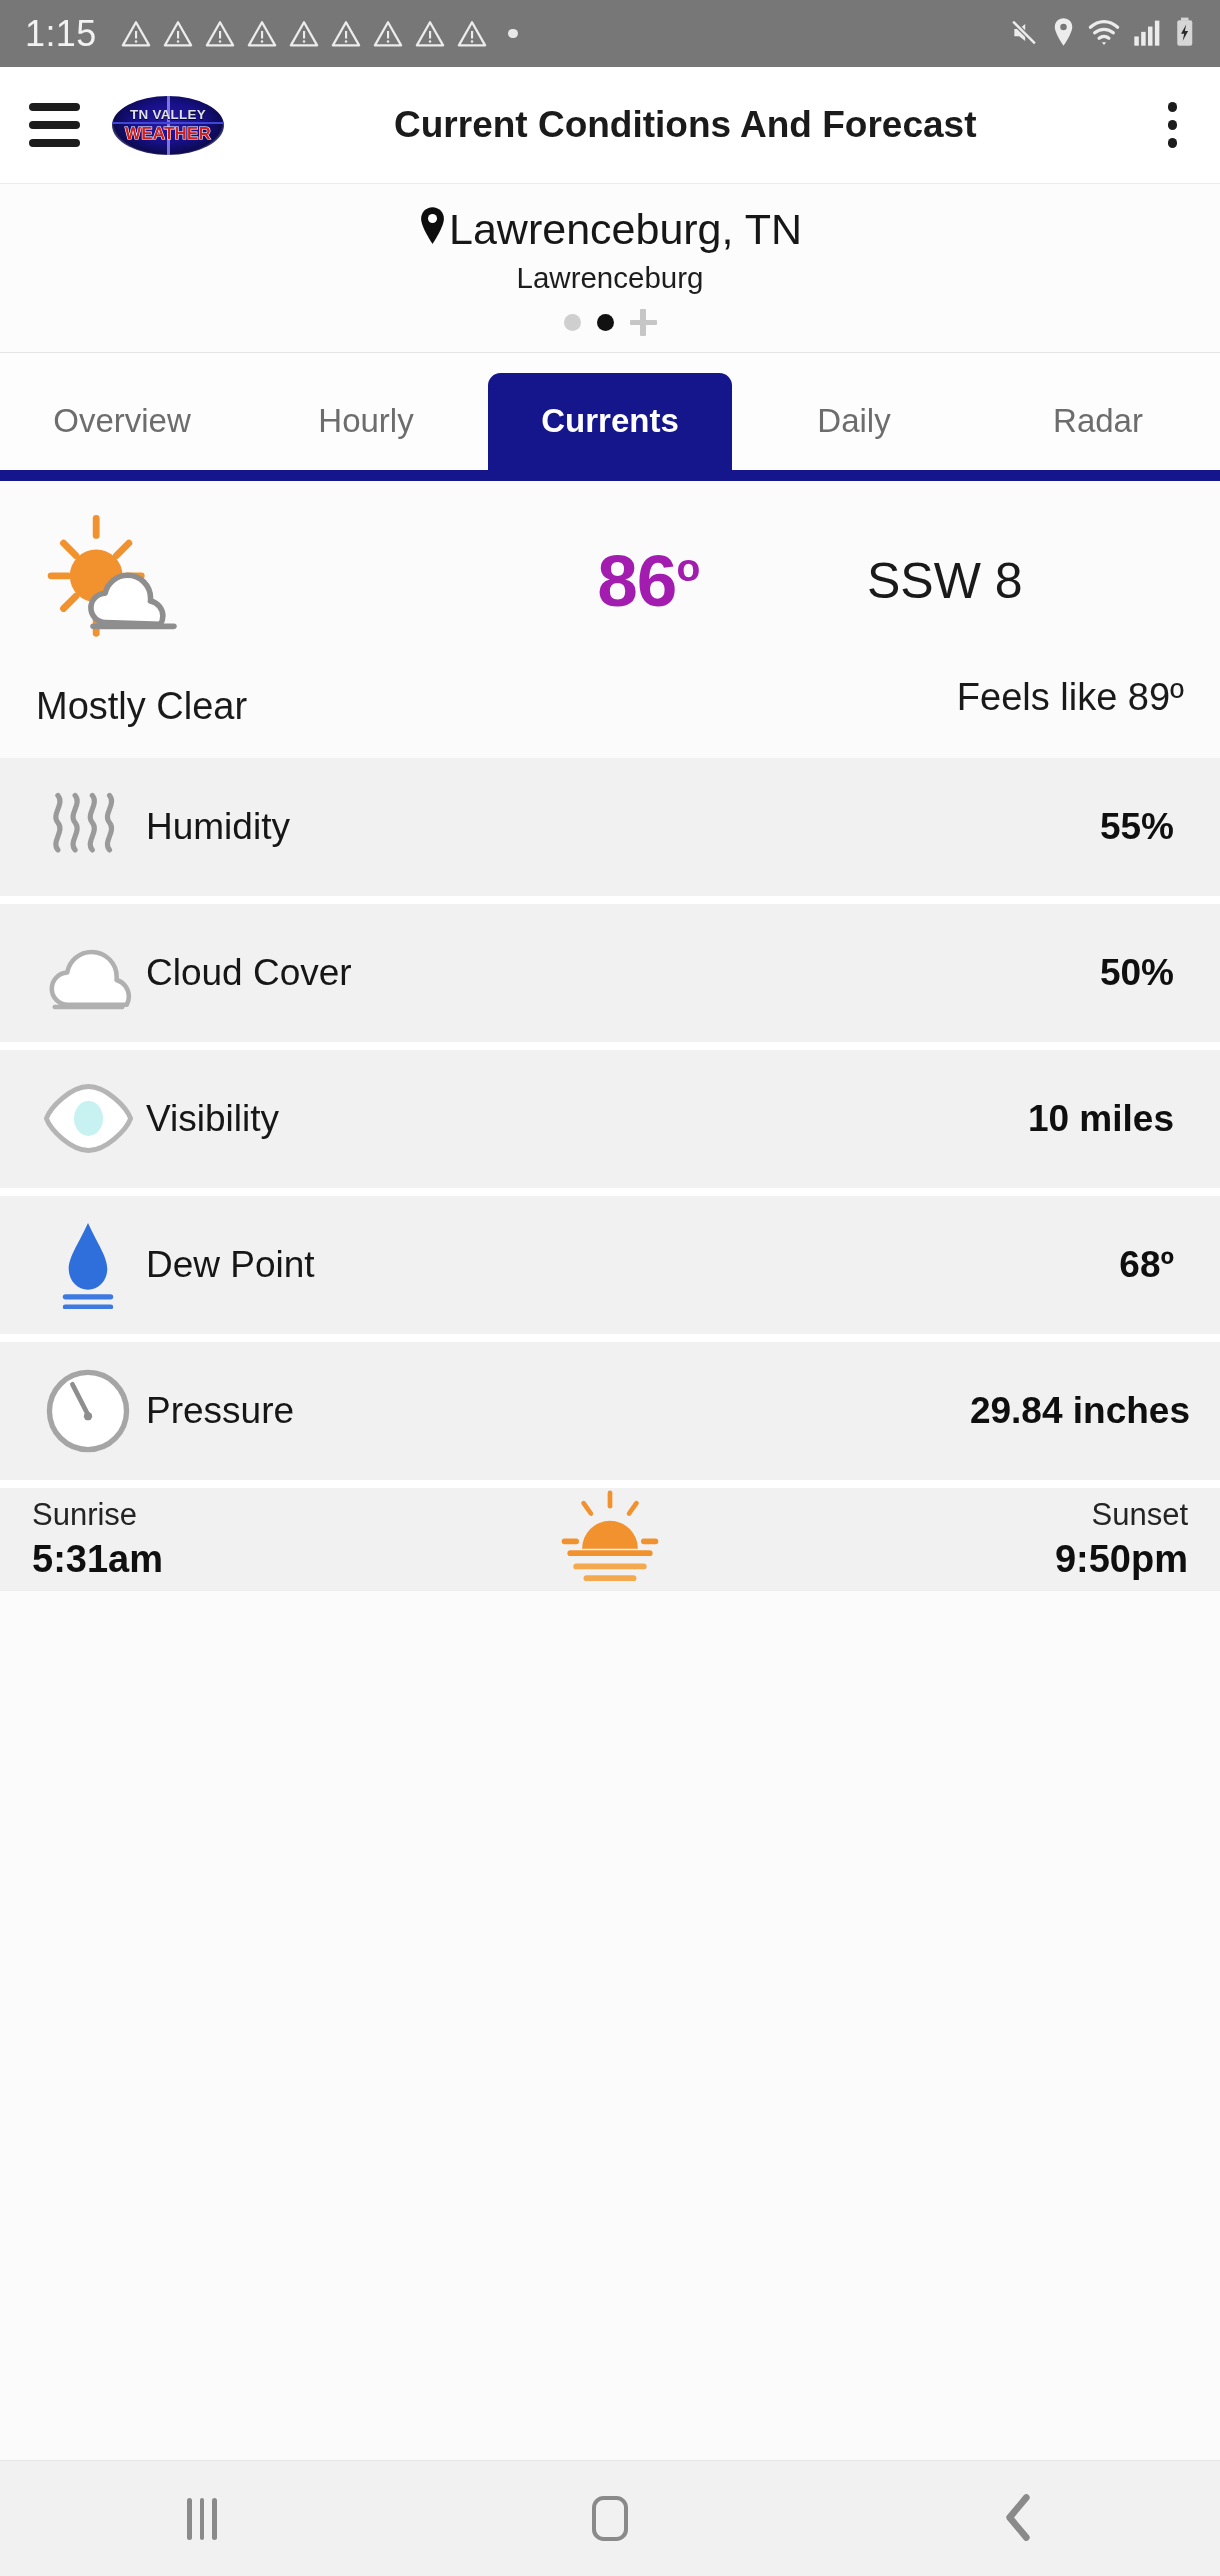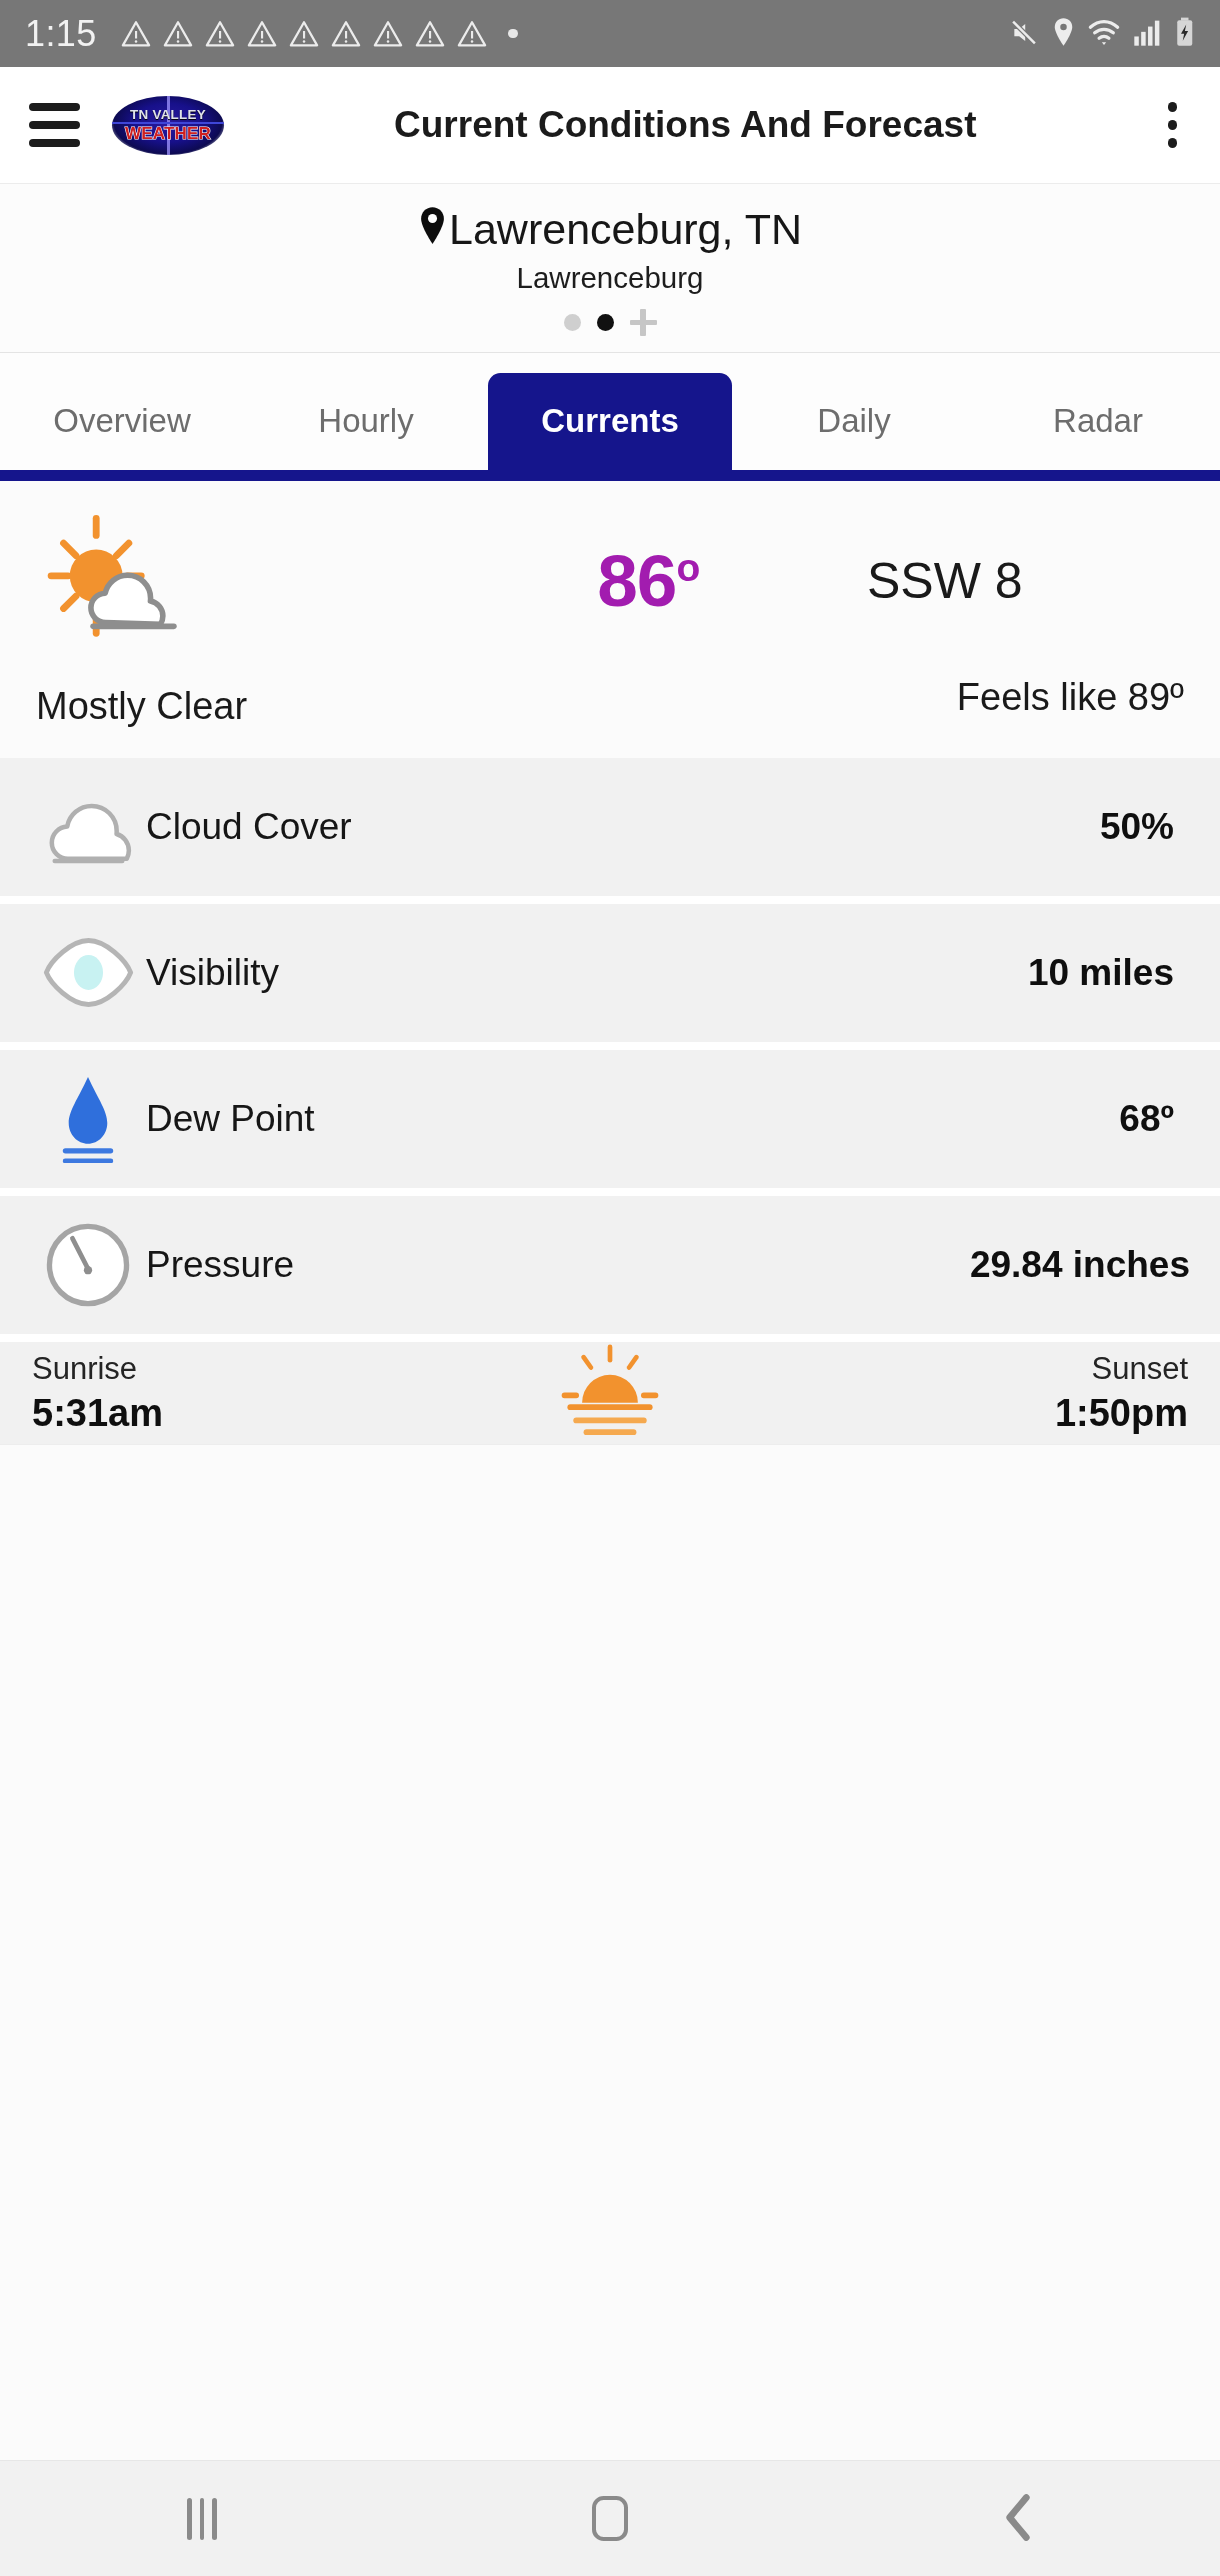--- a/index.html
+++ b/index.html
@@ -307,20 +307,34 @@
       </div>
       <div class="cur-temp"><span>86</span><sup>o</sup></div>
       <div class="cur-wind">SSW  8</div>
     </div>
     <div class="cur-row2">
       <span class="cur-cond">Mostly Clear</span>
       <span class="cur-feels">Feels like 89º</span>
     </div>
   </div>
 
+  <div class="det">
+    <div class="det-ico">
+      <svg width="86" height="86" viewBox="0 0 60 60">
+        <g fill="none" stroke="#9a9a9a" stroke-width="3.6" stroke-linecap="round">
+          <path d="M9 8c5 6-5 13 0 19s-5 13 0 19"></path>
+          <path d="M21 8c5 6-5 13 0 19s-5 13 0 19"></path>
+          <path d="M33 8c5 6-5 13 0 19s-5 13 0 19"></path>
+          <path d="M45 8c5 6-5 13 0 19s-5 13 0 19"></path>
+        </g>
+      </svg>
+    </div>
+    <span class="det-label">Humidity</span>
+    <span class="det-val">55%</span>
+  </div>
 
   <div class="det">
     <div class="det-ico">
       <svg width="91" height="77" viewBox="0 0 62 52">
         <path d="M17 48c-6 0-11-4.9-11-11 0-5.9 4.7-10.7 10.5-11 1.4-8 8.4-14 16.7-14 9.4 0 17 7.6 17 17 0 .7 0 1.4-.1 2.1 4.9 1.4 8.4 5.9 8.4 11.2 0 2-.5 3.9-1.4 5.6z" fill="#ffffff" stroke="#b0b0b0" stroke-width="3.1" stroke-linejoin="round"></path>
         <path d="M8 49.5h46" stroke="#b0b0b0" stroke-width="3.1" stroke-linecap="round"></path>
       </svg>
     </div>
     <span class="det-label">Cloud Cover</span>
     <span class="det-val">50%</span>
@@ -383,21 +397,21 @@
             <line x1="8" y1="43" x2="62" y2="43"></line>
           </g>
           <g stroke="#f5a94f" stroke-width="4" stroke-linecap="round">
             <line x1="12" y1="52" x2="58" y2="52"></line>
             <line x1="19" y1="60" x2="51" y2="60"></line>
           </g>
         </svg>
       </div>
       <div class="sun-col right">
         <span class="sun-cap">Sunset</span>
-        <span class="sun-time">1:50pm</span>
+        <span class="sun-time">9:50pm</span>
       </div>
     </div>
   </div>
 
   <div class="filler"></div>
 
   <div class="navbar">
     <div class="nav-recents">
         <i></i>
         <i></i>

